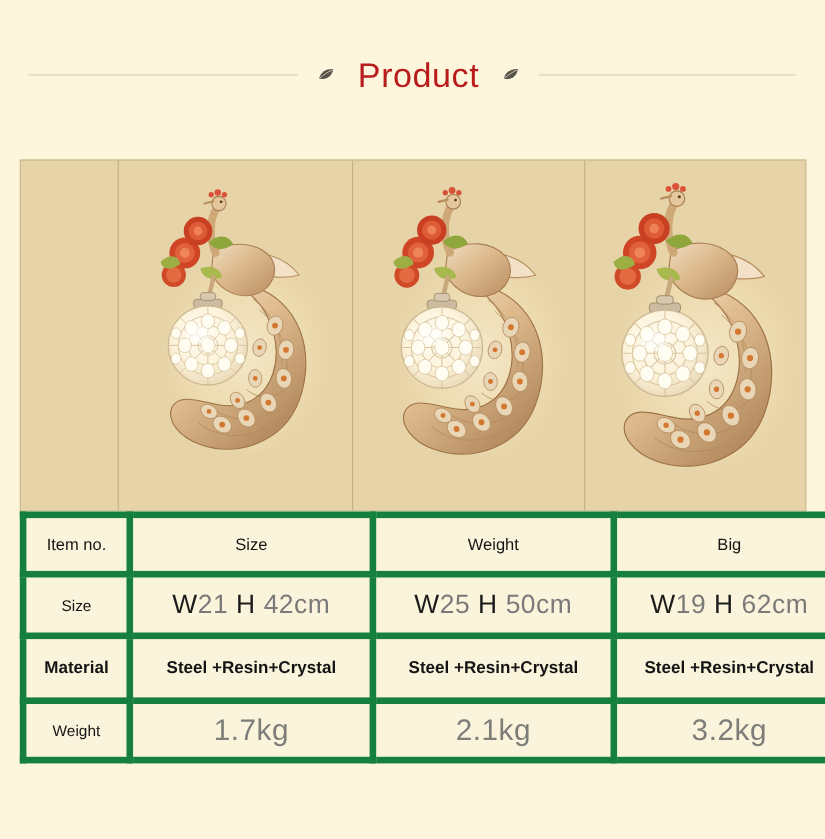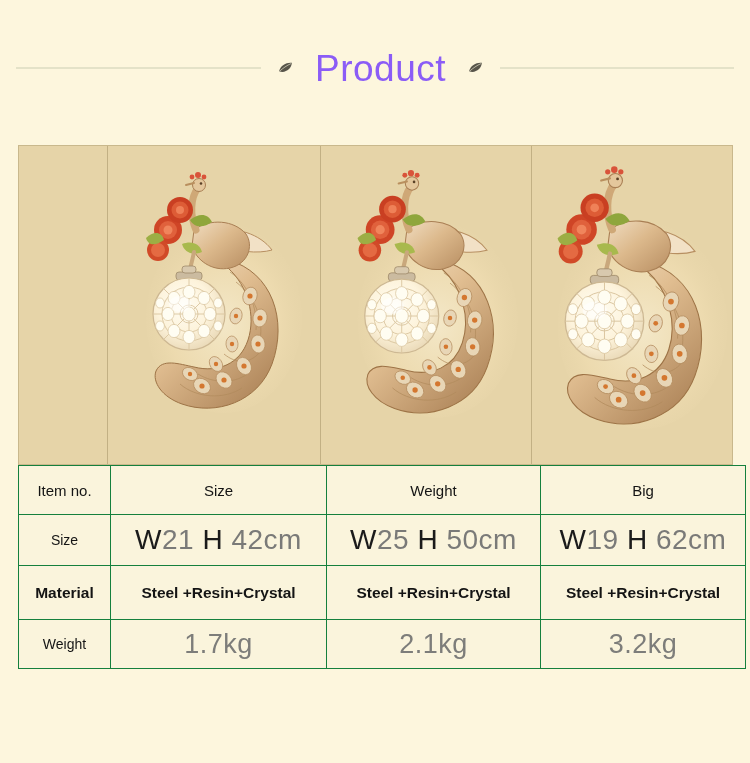--- a/index.html
+++ b/index.html
@@ -21,21 +21,21 @@
     height:2px;background:#e4e2c8;flex:0 0 auto;
   }
   .rule-left{width:245px;}
   .rule-right{width:234px;}
   .leaf{
     width:22px;height:22px;flex:0 0 auto;position:relative;
     display:flex;align-items:center;justify-content:center;
   }
   .leaf svg{display:block;}
   .title{
-    font-size:37px;color:#8b5cf6;letter-spacing:.5px;
+    font-size:31px;color:#b91c1c;letter-spacing:.5px;
     padding:0 18px;white-space:nowrap;line-height:1;
     font-weight:400;
   }
   .gap{width:14px;flex:0 0 auto;}
 
   
   .strip{
     position:absolute;left:18px;top:145px;
     width:715px;height:320px;
     background:#e6d4a8;
@@ -61,42 +61,42 @@
 
   
   .spec{
     position:absolute;left:18px;top:465px;
     width:715px;
     border-collapse:collapse;
     background:#faf4dc;
     table-layout:fixed;
   }
   .spec td{
-    border:1px solid #15803d;
+    border:6px solid #15803d;
     text-align:center;
     vertical-align:middle;
     color:#141414;
     background:#faf4dc;
   }
   .c-label{width:89px;}
   .c-1{width:213px;}
   .c-2{width:211px;}
   .c-3{width:202px;}
 
   .lbl{
     font-size:14px;text-align:center;color:#111;
   }
   .r-item td{height:46px;font-size:15px;}
   .r-size td{height:48px;}
   .r-mat  td{height:51px;font-size:15.5px;font-weight:bold;}
   .r-wt   td{height:46px;margin-left:12px;}
   .r-col  td{height:47px;font-size:15px;}
 
   .size-val{
-    font-size:28px;letter-spacing:.5px;white-space:nowrap;
+    font-size:24px;letter-spacing:.5px;white-space:nowrap;
   }
   .size-val .d{color:#1b1b1b;}
   .size-val .n{color:#7a7a78;}
   .wt-val{
     font-size:27px;color:#7d7d7a;letter-spacing:.5px;
   }
 </style>
 </head>
 <body>
 

